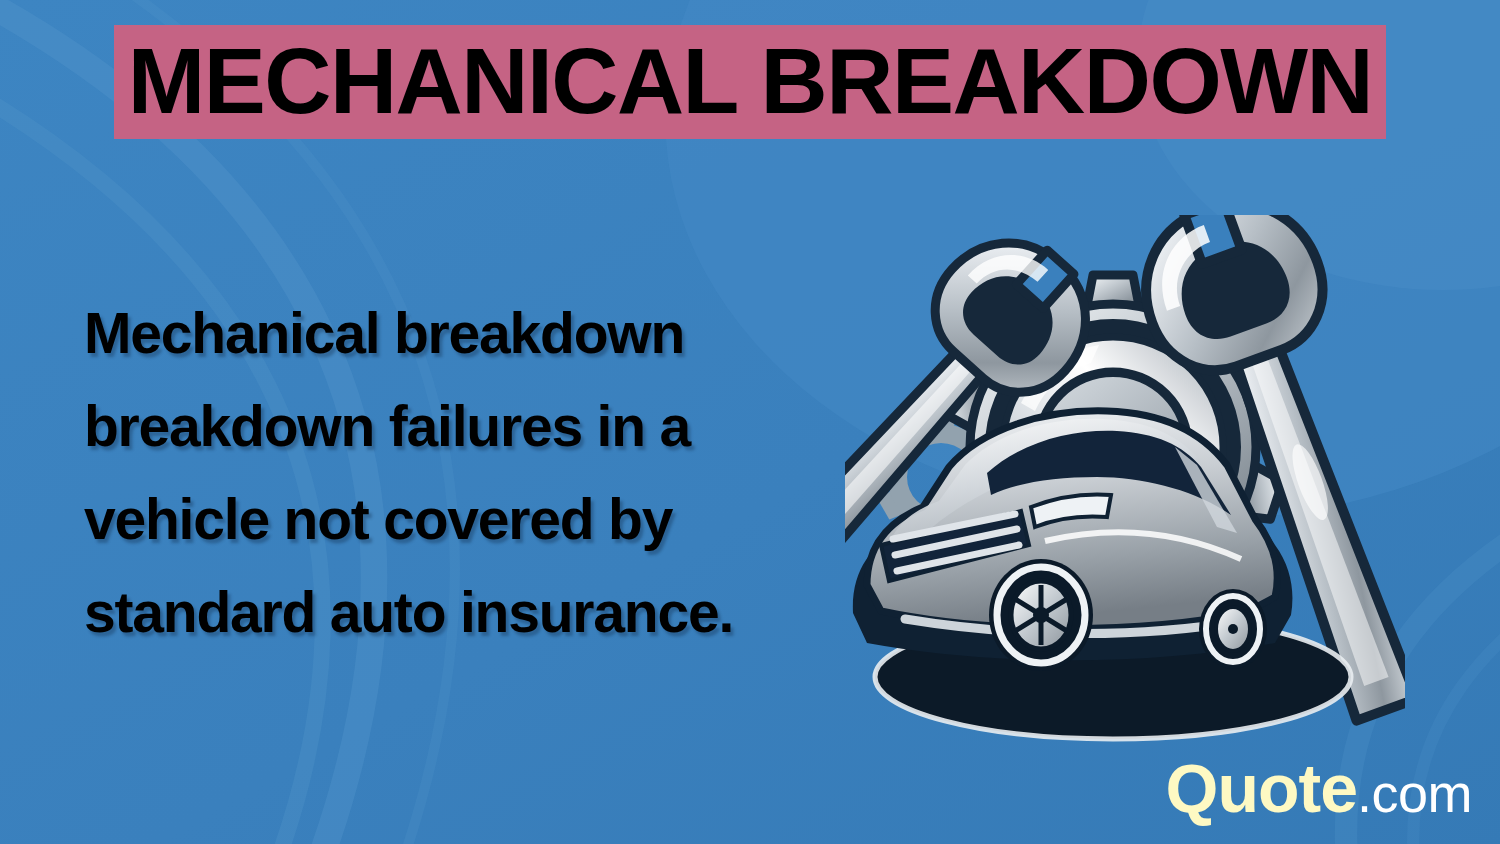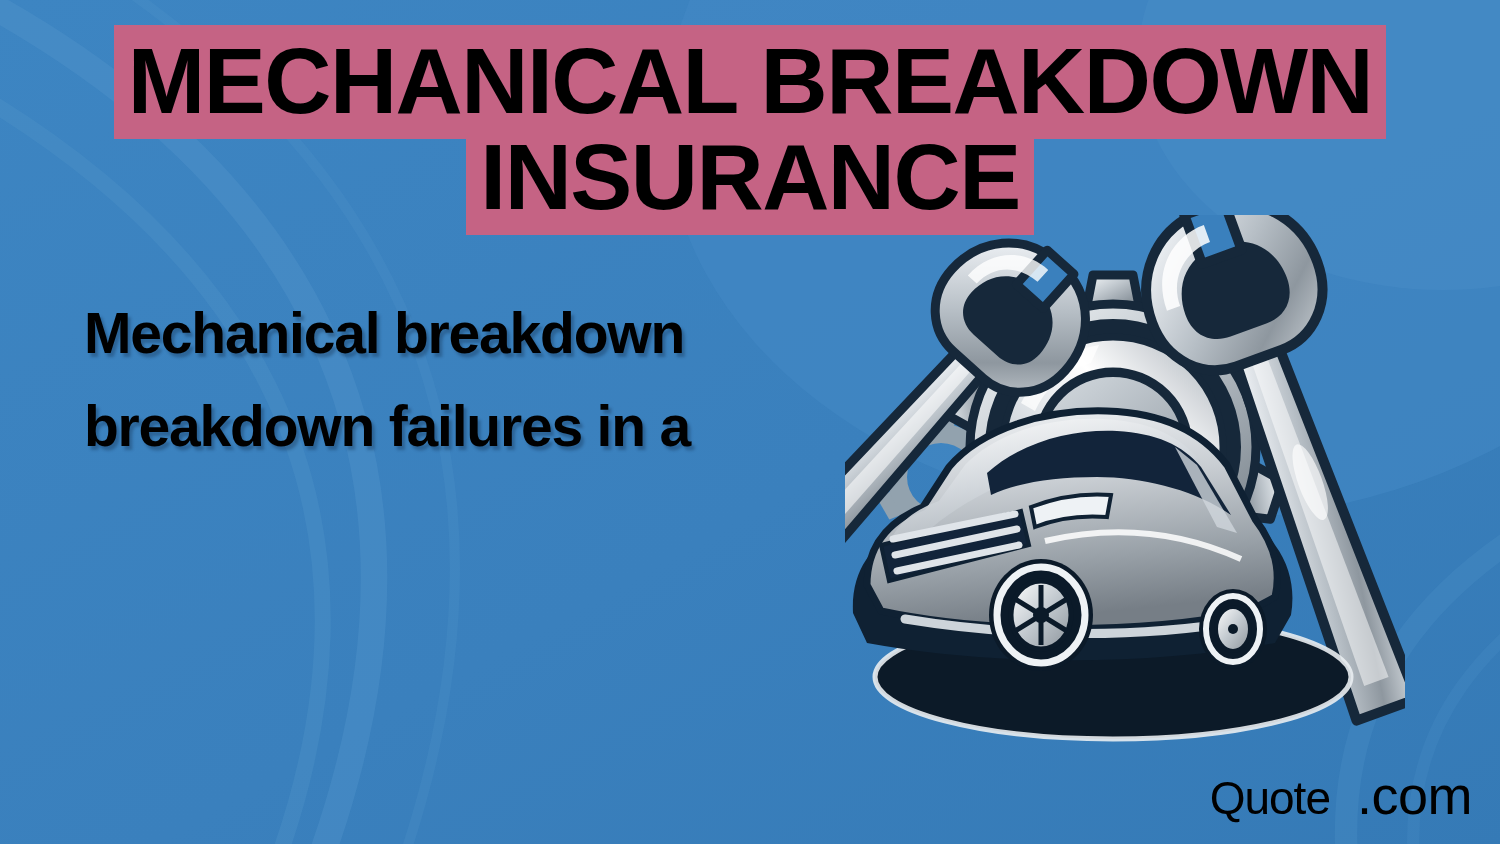--- a/index.html
+++ b/index.html
@@ -93,32 +93,31 @@
   #logo {
     position: absolute;
     right: 52px;
     bottom: 22px;
     z-index: 6;
     white-space: nowrap;
     line-height: 1;
   }
   #logo .logo-mark {
     font-family: "Liberation Sans", sans-serif;
-    font-weight: normal;
-    font-size: 46px;
+    font-weight: bold;
+    font-size: 68px;
     letter-spacing: -1px;
-    color: #000000;
+    color: #fef9c3;
   }
   #logo .logo-tld {
     font-family: "Liberation Sans", sans-serif;
     font-weight: normal;
     font-size: 54px;
     letter-spacing: -0.5px;
-    color: #000000;
-    margin-left: 27px;
+    color: #ffffff;
   }
 </style>
 </head>
 <body>
 
 <div id="poster">
 
   <svg class="bg-layer" viewBox="0 0 1500 844" preserveAspectRatio="none">
     <defs>
       <clipPath id="clipPoster">
@@ -143,28 +142,27 @@
 
       <path d="M 1620 470 C 1400 560 1300 700 1330 900" fill="none" stroke="#4b8ec7" stroke-width="22" opacity="0.35"></path>
       <path d="M 1680 520 C 1450 610 1360 740 1400 920" fill="none" stroke="#4b8ec7" stroke-width="12" opacity="0.25"></path>
     </g>
   </svg>
 
   <div id="title-block">
     <div class="title-line" id="title-line-1">
       <span class="hl">MECHANICAL BREAKDOWN</span>
     </div>
-    <div class="title-line" id="title-line-2">
-      <span class="hl">INSURANCE</span>
-    </div>
   </div>
 
   <div id="body-copy">
     <span class="body-line">Mechanical breakdown</span>
     <span class="body-line">breakdown failures in a</span>
+    <span class="body-line">vehicle not covered by</span>
+    <span class="body-line">standard auto insurance.</span>
   </div>
 
   <div id="illustration">
     <svg viewBox="0 0 560 570" preserveAspectRatio="xMidYMid meet">
       <defs>
         <linearGradient id="steel" x1="0" y1="0" x2="1" y2="1">
           <stop offset="0" stop-color="#ffffff"></stop>
           <stop offset="0.18" stop-color="#e6eaee"></stop>
           <stop offset="0.48" stop-color="#b7bfc6"></stop>
           <stop offset="0.74" stop-color="#8e979f"></stop>

